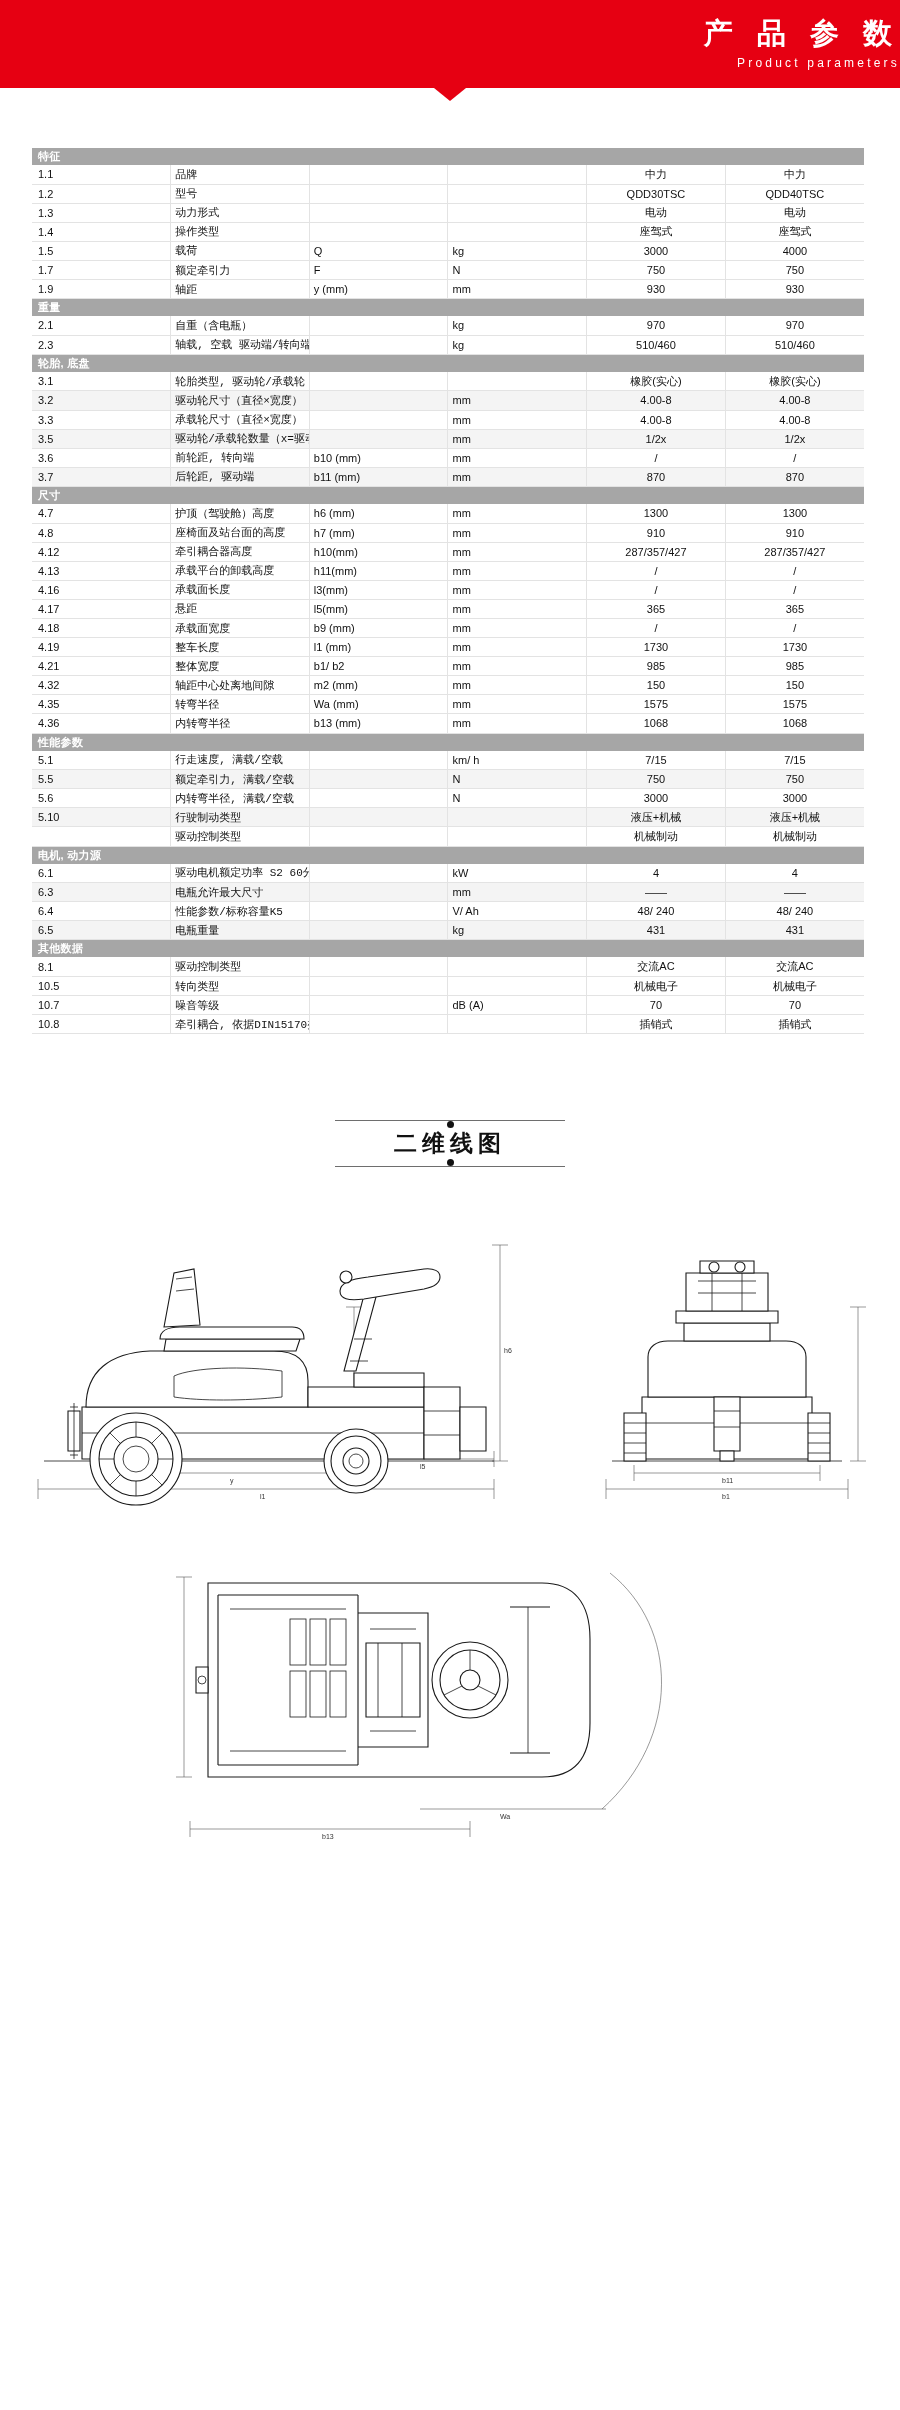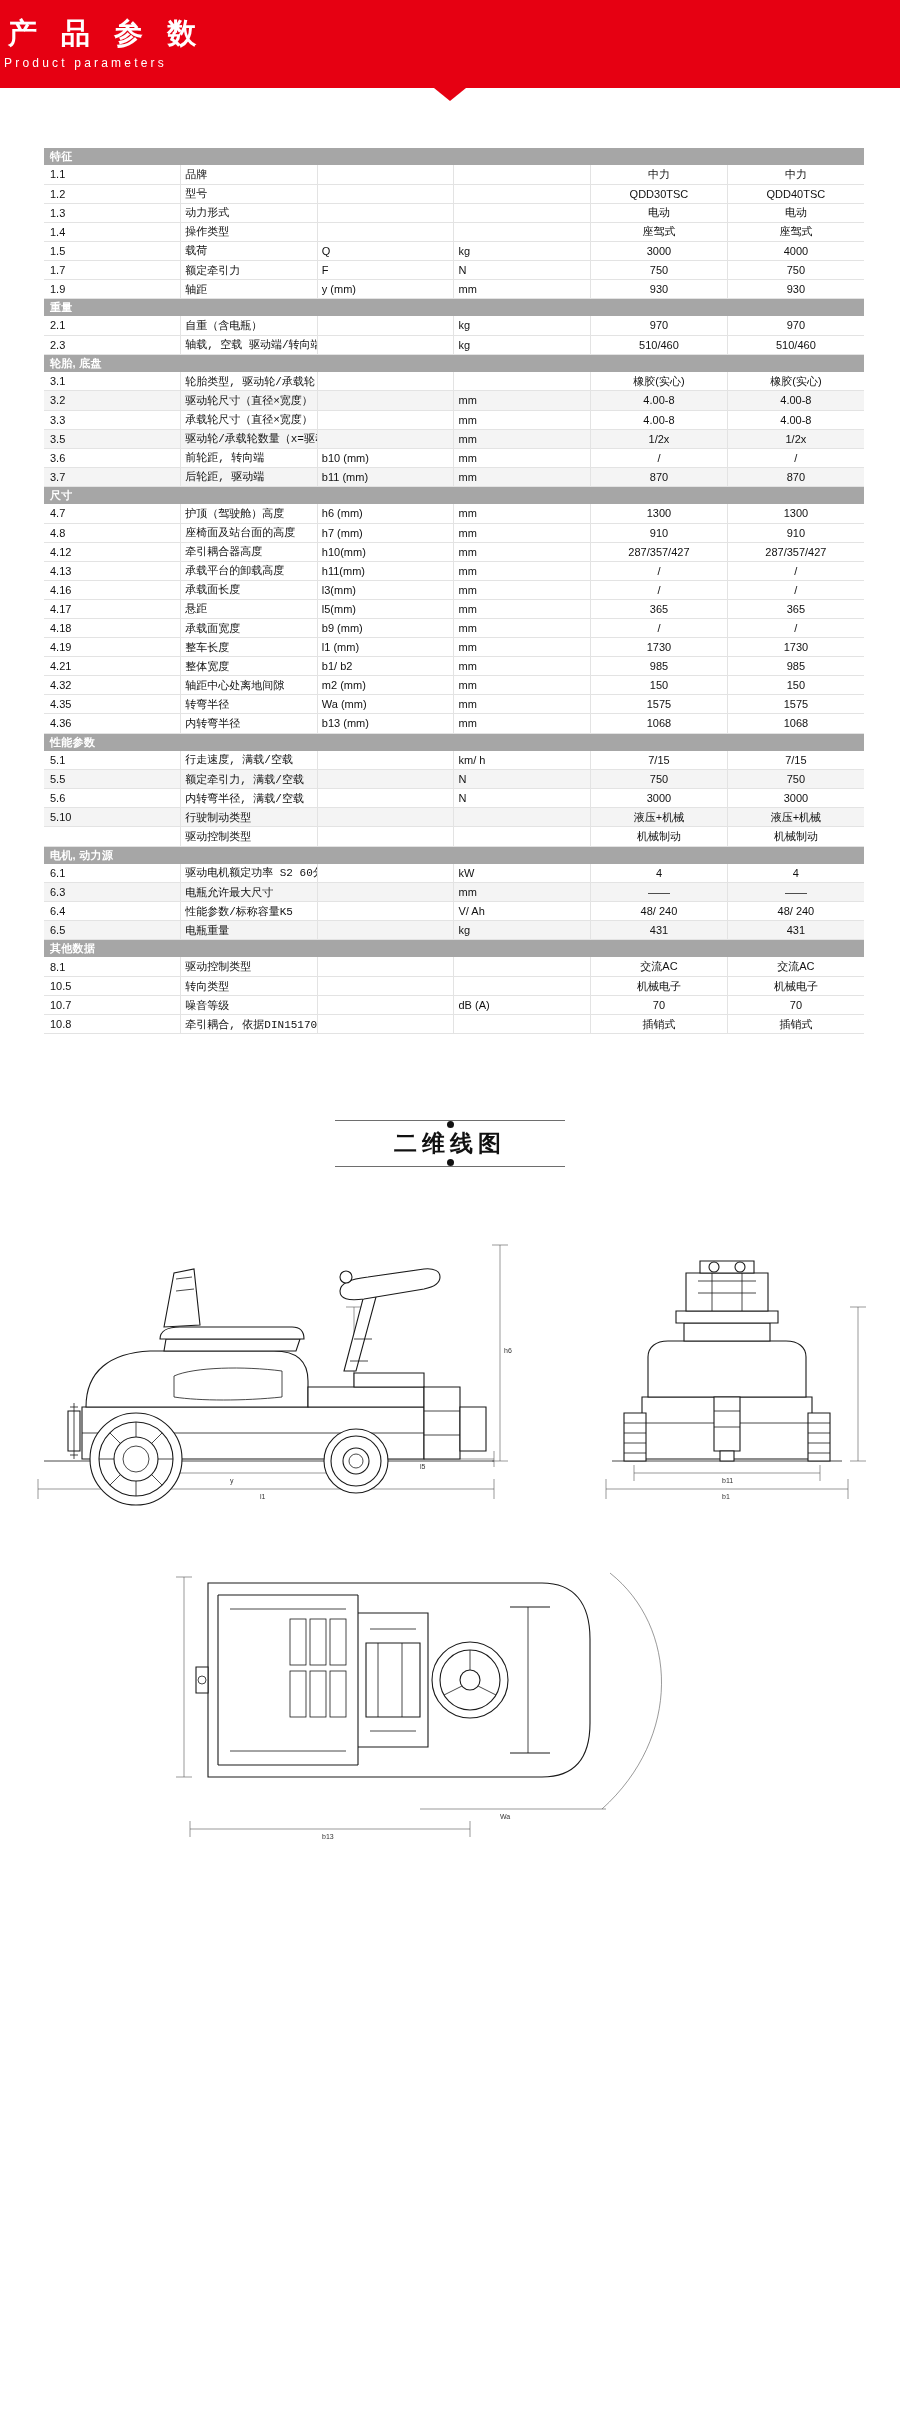--- a/index.html
+++ b/index.html
@@ -13,21 +13,21 @@
   .page { width:900px; margin:0 auto; position:relative; }
 
   
   .banner {
     position:relative;
     width:900px;
     height:88px;
     background:#e60012;
     display:flex;
     flex-direction:column;
-    align-items:flex-start;
+    align-items:flex-end;
     justify-content:center;
   }
   .banner-title {
     color:#ffffff;
     font-size:29px;
     font-weight:bold;
     letter-spacing:8px;
     line-height:1.1;
     padding-left:8px;
   }
@@ -43,21 +43,21 @@
     left:50%;
     bottom:-13px;
     transform:translateX(-50%);
     width:0;height:0;
     border-left:16px solid transparent;
     border-right:16px solid transparent;
     border-top:13px solid #e60012;
   }
 
   
-  .table-wrap { padding:60px 36px 0 32px;margin-left:12px; }
+  .table-wrap { padding:60px 36px 0 32px; }
   table.spec {
     width:100%;
     border-collapse:collapse;
     font-size:11px;
     color:#111;
     table-layout:fixed;
   }
   table.spec td { padding:0; }
   .spec tr.data-row { height:19.1px; }
   .spec tr.data-row td {

